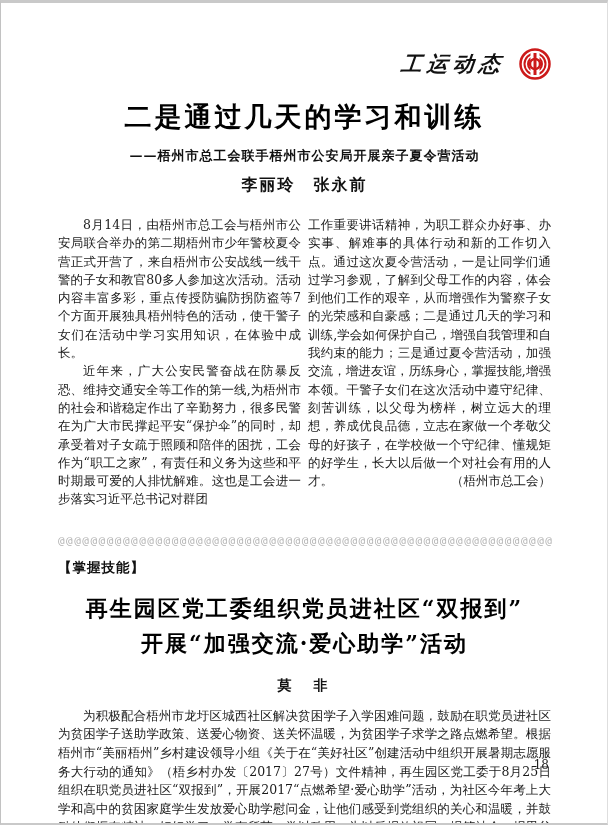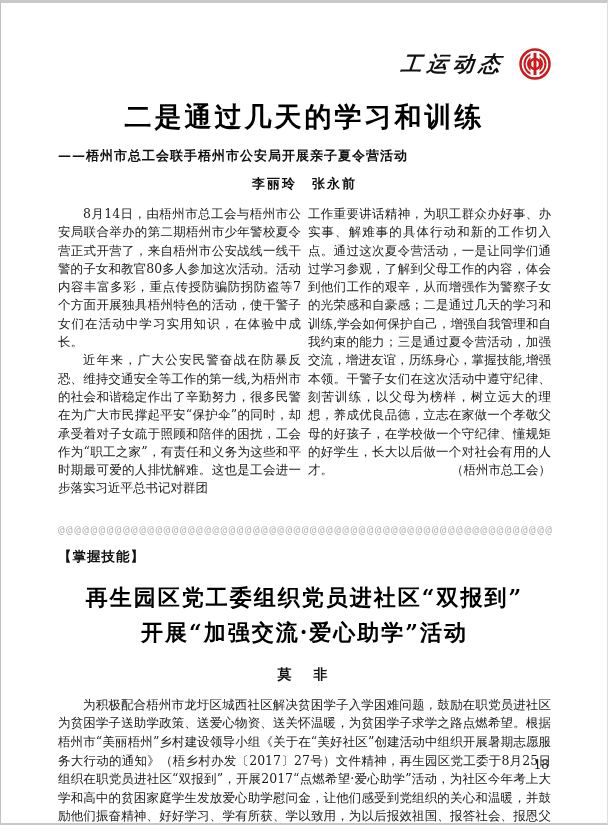--- a/index.html
+++ b/index.html
@@ -33,31 +33,31 @@
   .logo{width:32px;height:32px;flex:0 0 auto;}
   
   .a1-title{
     margin:16px 0 0 0;
     text-align:center;
     font-family:"DejaVu Serif","Liberation Serif",serif;
     font-size:27px;font-weight:700;letter-spacing:3px;
     color:#000;
   }
   .a1-subtitle{
-    margin-top:12px;text-align:left;
+    margin-top:12px;text-align:center;
     font-family:"DejaVu Sans","Liberation Sans",sans-serif;
     font-size:13px;font-weight:700;letter-spacing:1px;color:#111;
   }
   .a1-authors{
     margin-top:10px;text-align:center;
     font-family:"DejaVu Sans","Liberation Sans",sans-serif;
-    font-size:13px;font-weight:700;letter-spacing:2px;color:#111;
+    font-size:16px;font-weight:700;letter-spacing:2px;color:#111;
   }
   .columns{
-    margin-top:12px;
+    margin-top:20px;
     display:flex;gap:7px;
   }
   .col{flex:1 1 0;min-width:0;}
   .body-text{
     font-size:12.5px;line-height:18.3px;
     text-align:justify;
     margin:0;
   }
   .body-text.indent{text-indent:2em;}
   .attr{float:right;}

